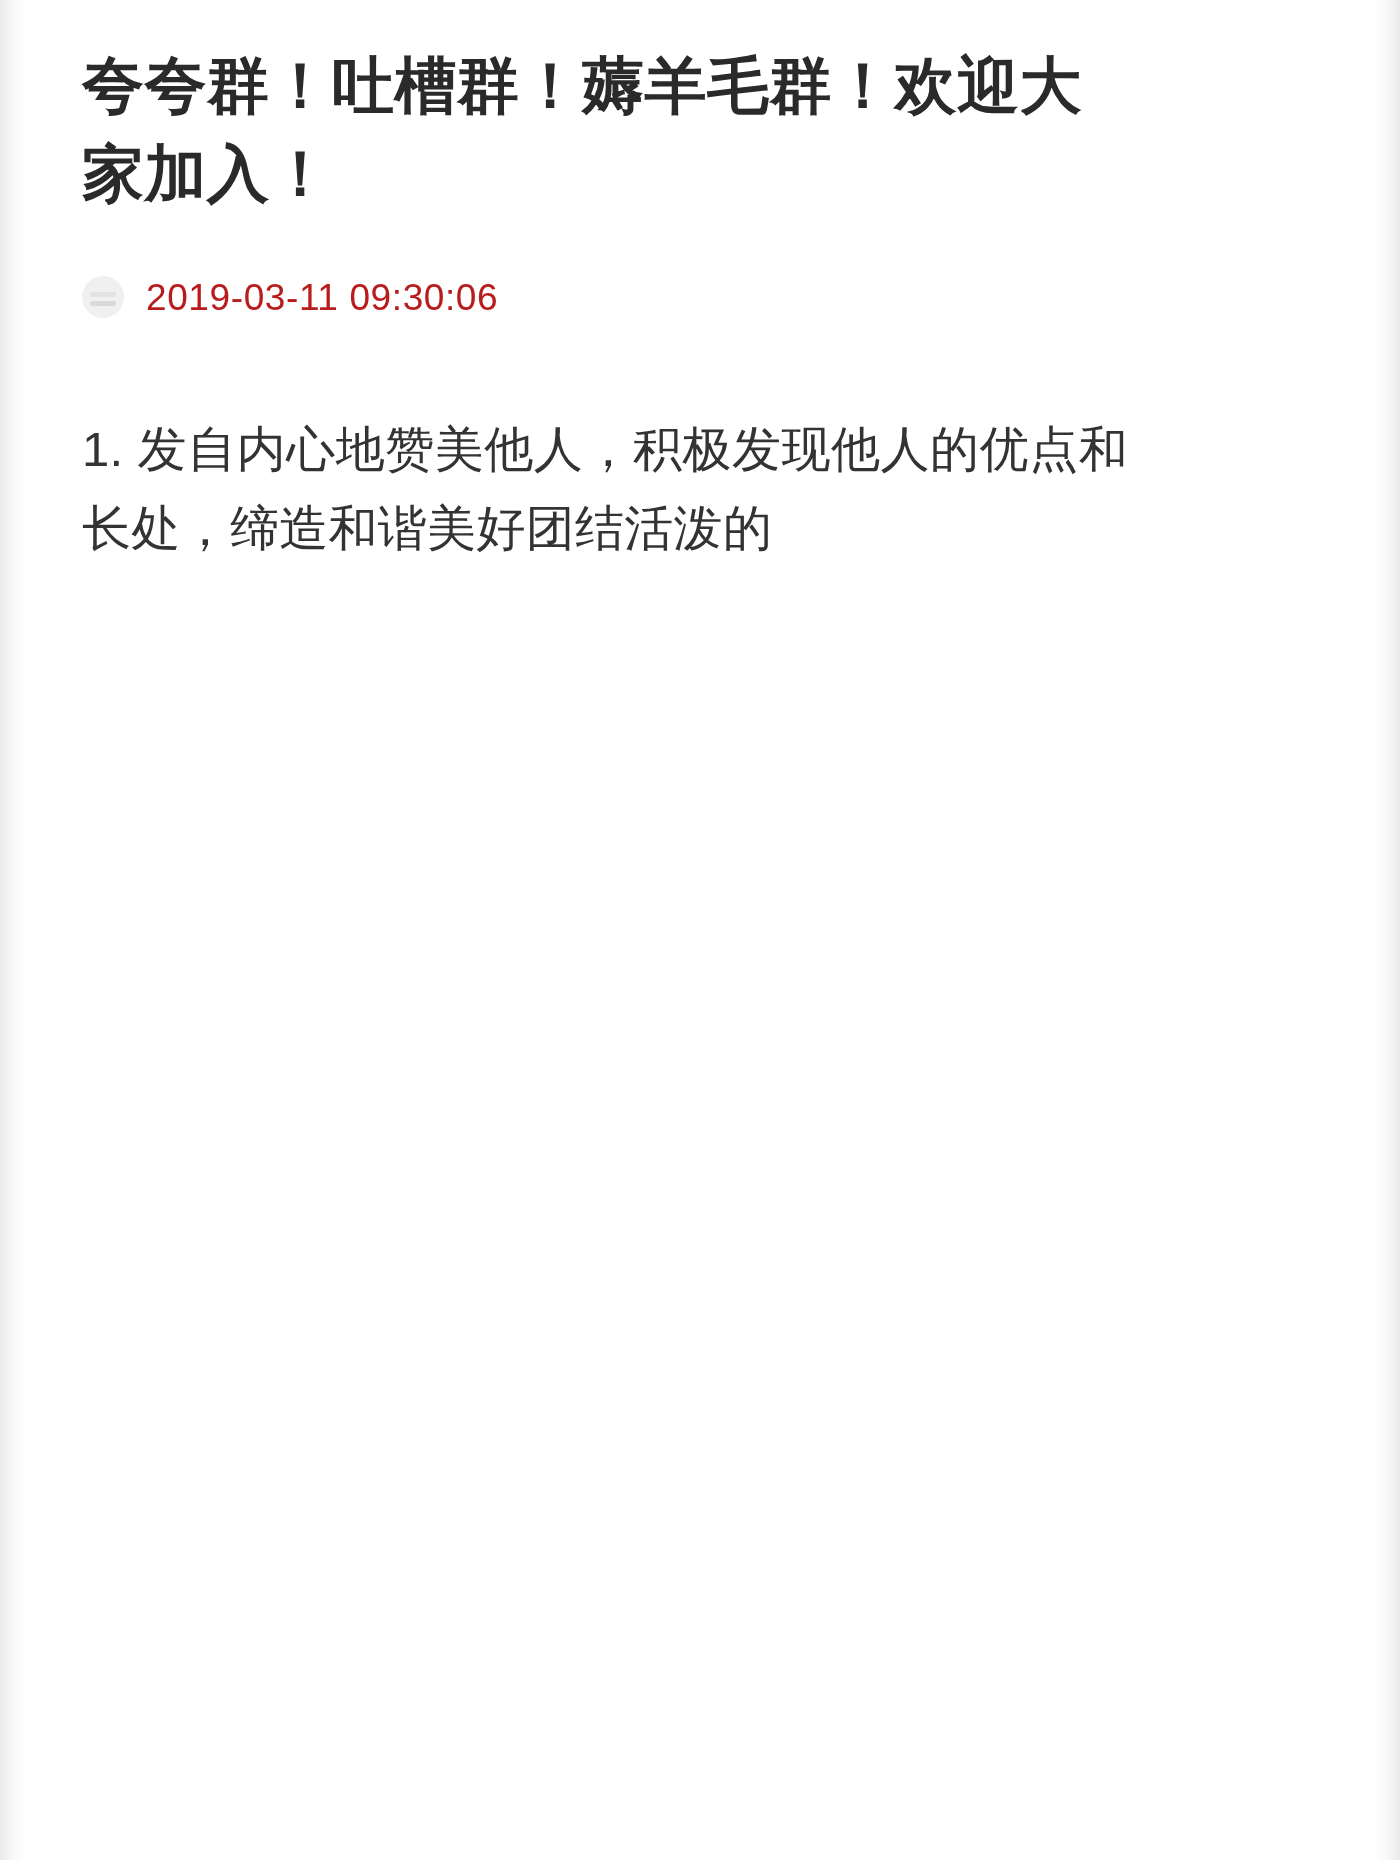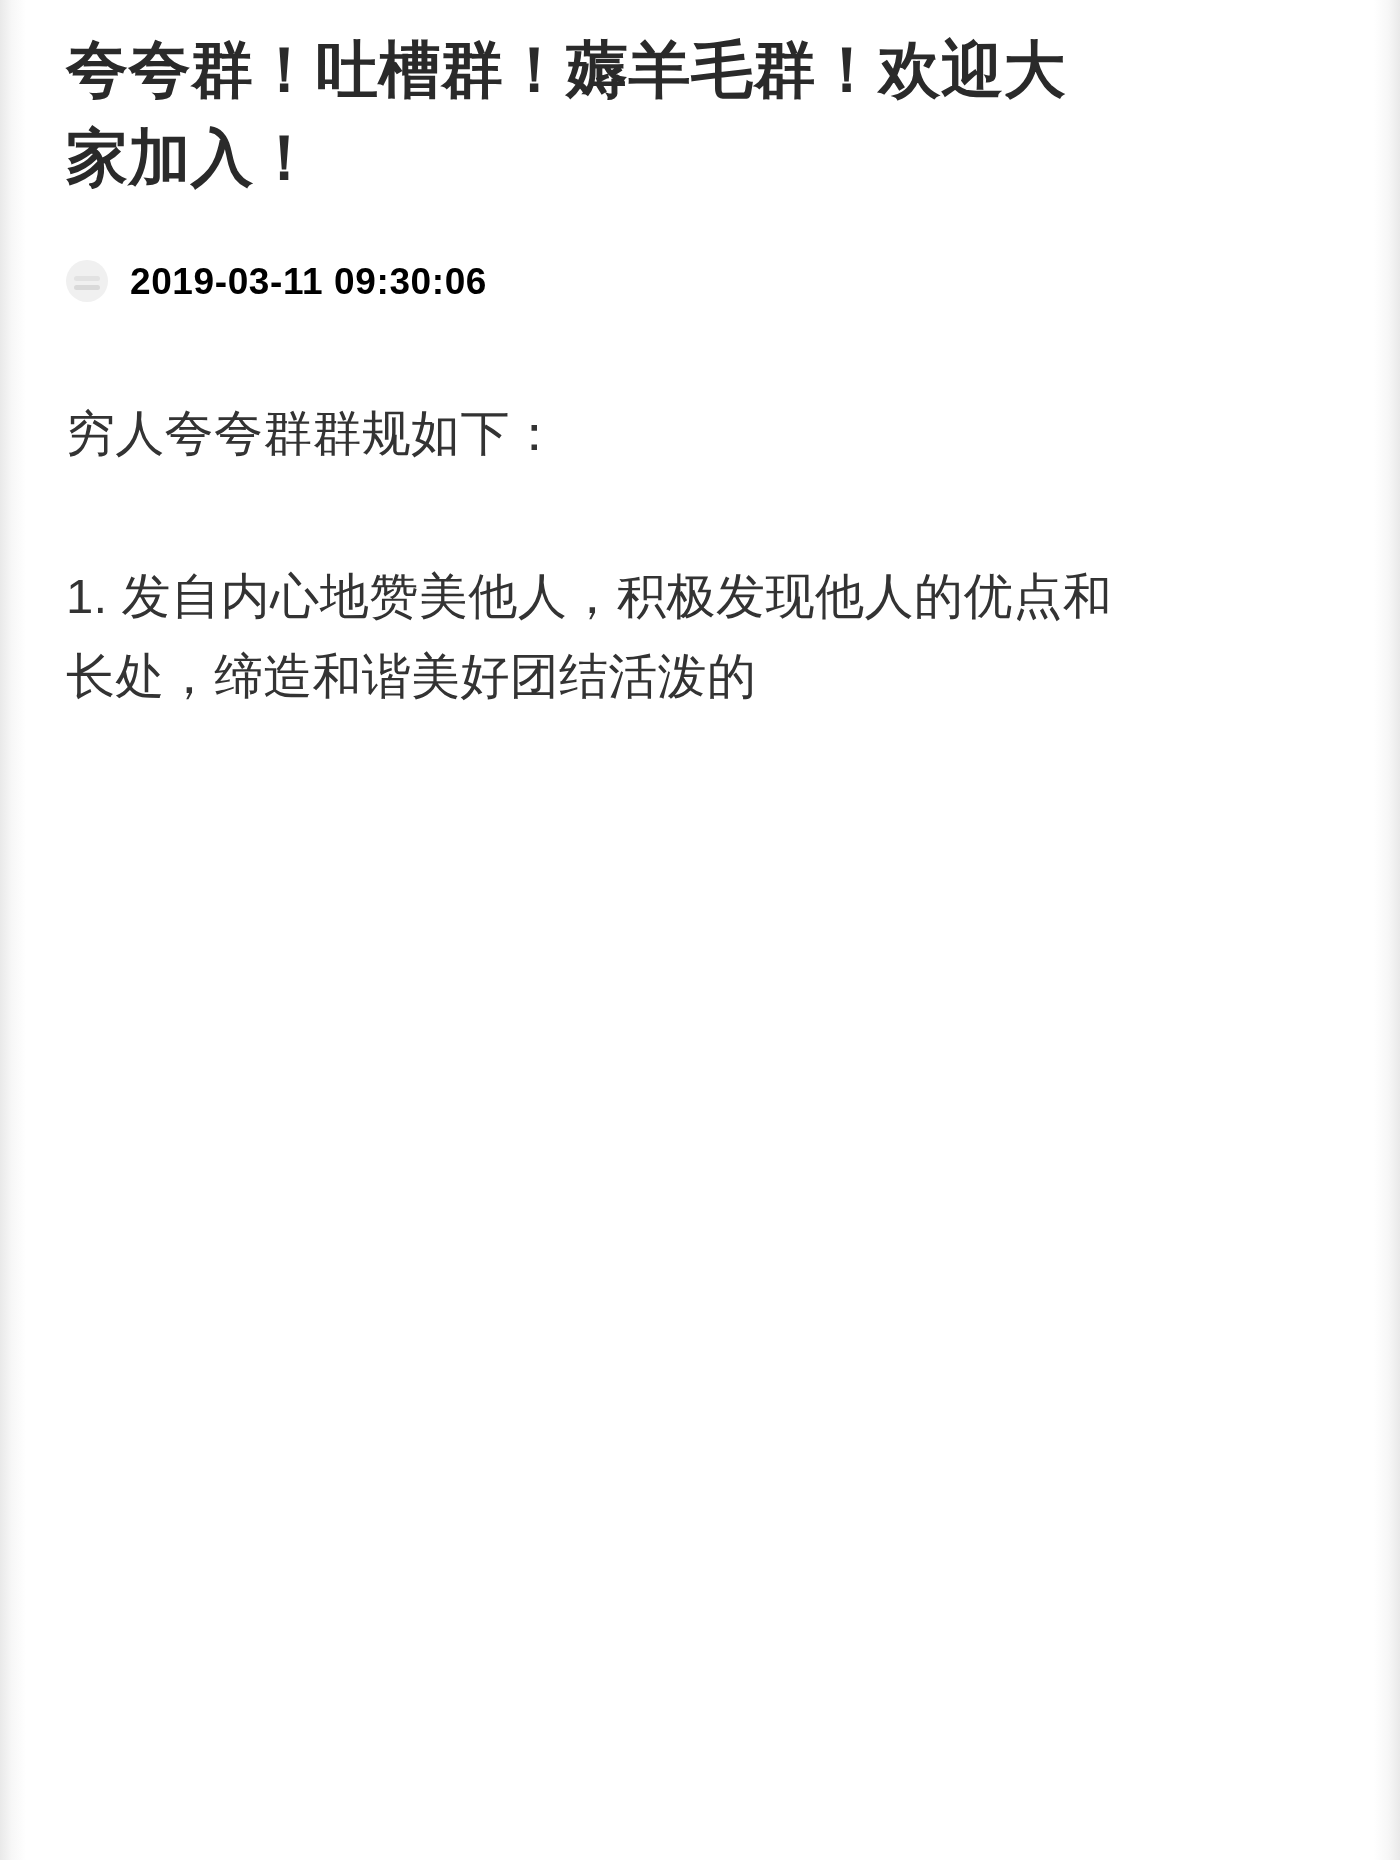--- a/index.html
+++ b/index.html
@@ -12,21 +12,21 @@
     min-height: 1860px;
     font-family: "Liberation Sans", "DejaVu Sans", sans-serif;
     color: #2b2b2b;
     -webkit-font-smoothing: antialiased;
   }
   .page {
     position: relative;
     width: 1400px;
     min-height: 1860px;
     box-sizing: border-box;
-    padding: 0;
+    padding: 16px;
     overflow: hidden;
   }
   
   .edge-left, .edge-right {
     position: absolute;
     top: 0;
     width: 26px;
     height: 100%;
     pointer-events: none;
   }
@@ -75,23 +75,23 @@
     bottom: 12px;
     width: 26px;
     height: 5px;
     border-radius: 3px;
     background: #d9d9d9;
     box-shadow: 0 -9px 0 0 #e2e2e2;
   }
   .meta-date {
     font-size: 37px;
     line-height: 1;
-    color: #000000;
+    color: #b91c1c;
     letter-spacing: 0.6px;
-    font-weight: 700;
+    font-weight: 400;
   }
 
   .body-text {
     margin-top: 92px;
     font-size: 49px;
     line-height: 1.62;
     color: #333333;
     letter-spacing: 0.3px;
   }
   .para {
@@ -117,18 +117,17 @@
   <div class="content">
 
     <h1 class="article-title">夸夸群！吐槽群！薅羊毛群！欢迎大家加入！</h1>
 
     <div class="meta-row">
       <span class="meta-avatar"></span>
       <span class="meta-date">2019-03-11 09:30:06</span>
     </div>
 
     <div class="body-text">
-      <p class="para para-lead">穷人夸夸群群规如下：</p>
       <p class="para">1. 发自内心地赞美他人，积极发现他人的优点和长处，缔造和谐美好团结活泼的</p>
     </div>
 
   </div>
 </div>
 
 </body></html>

